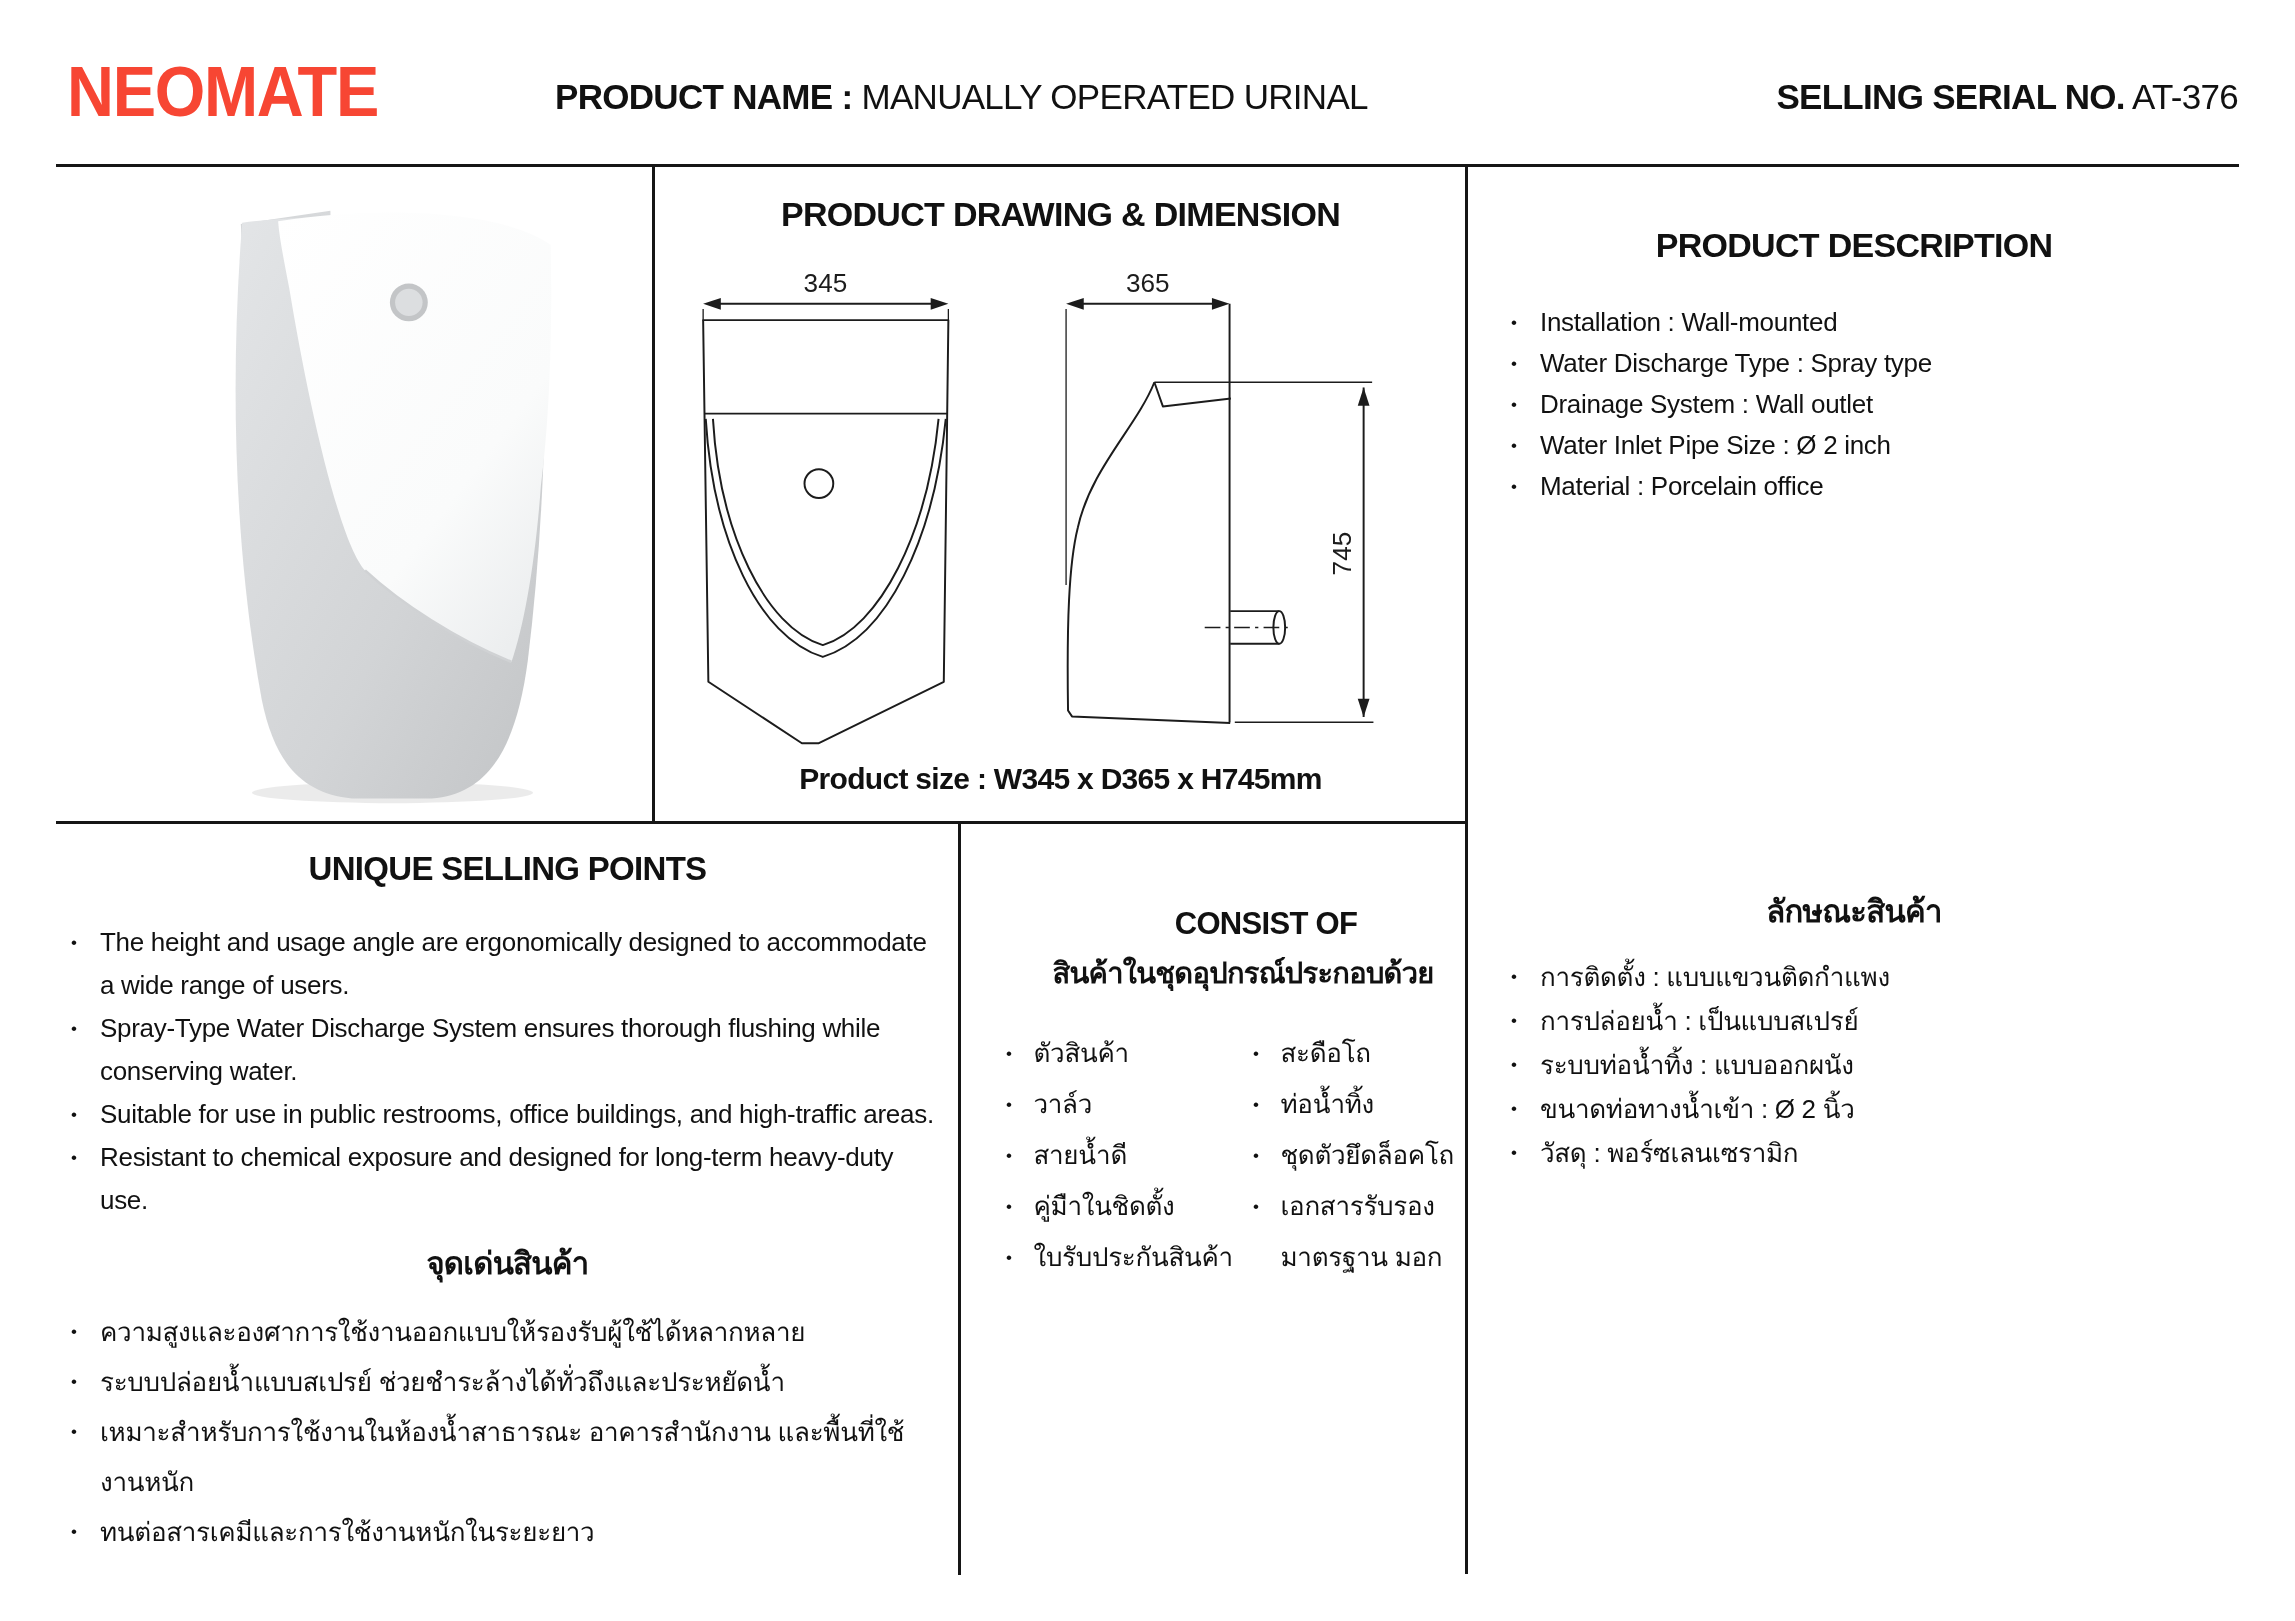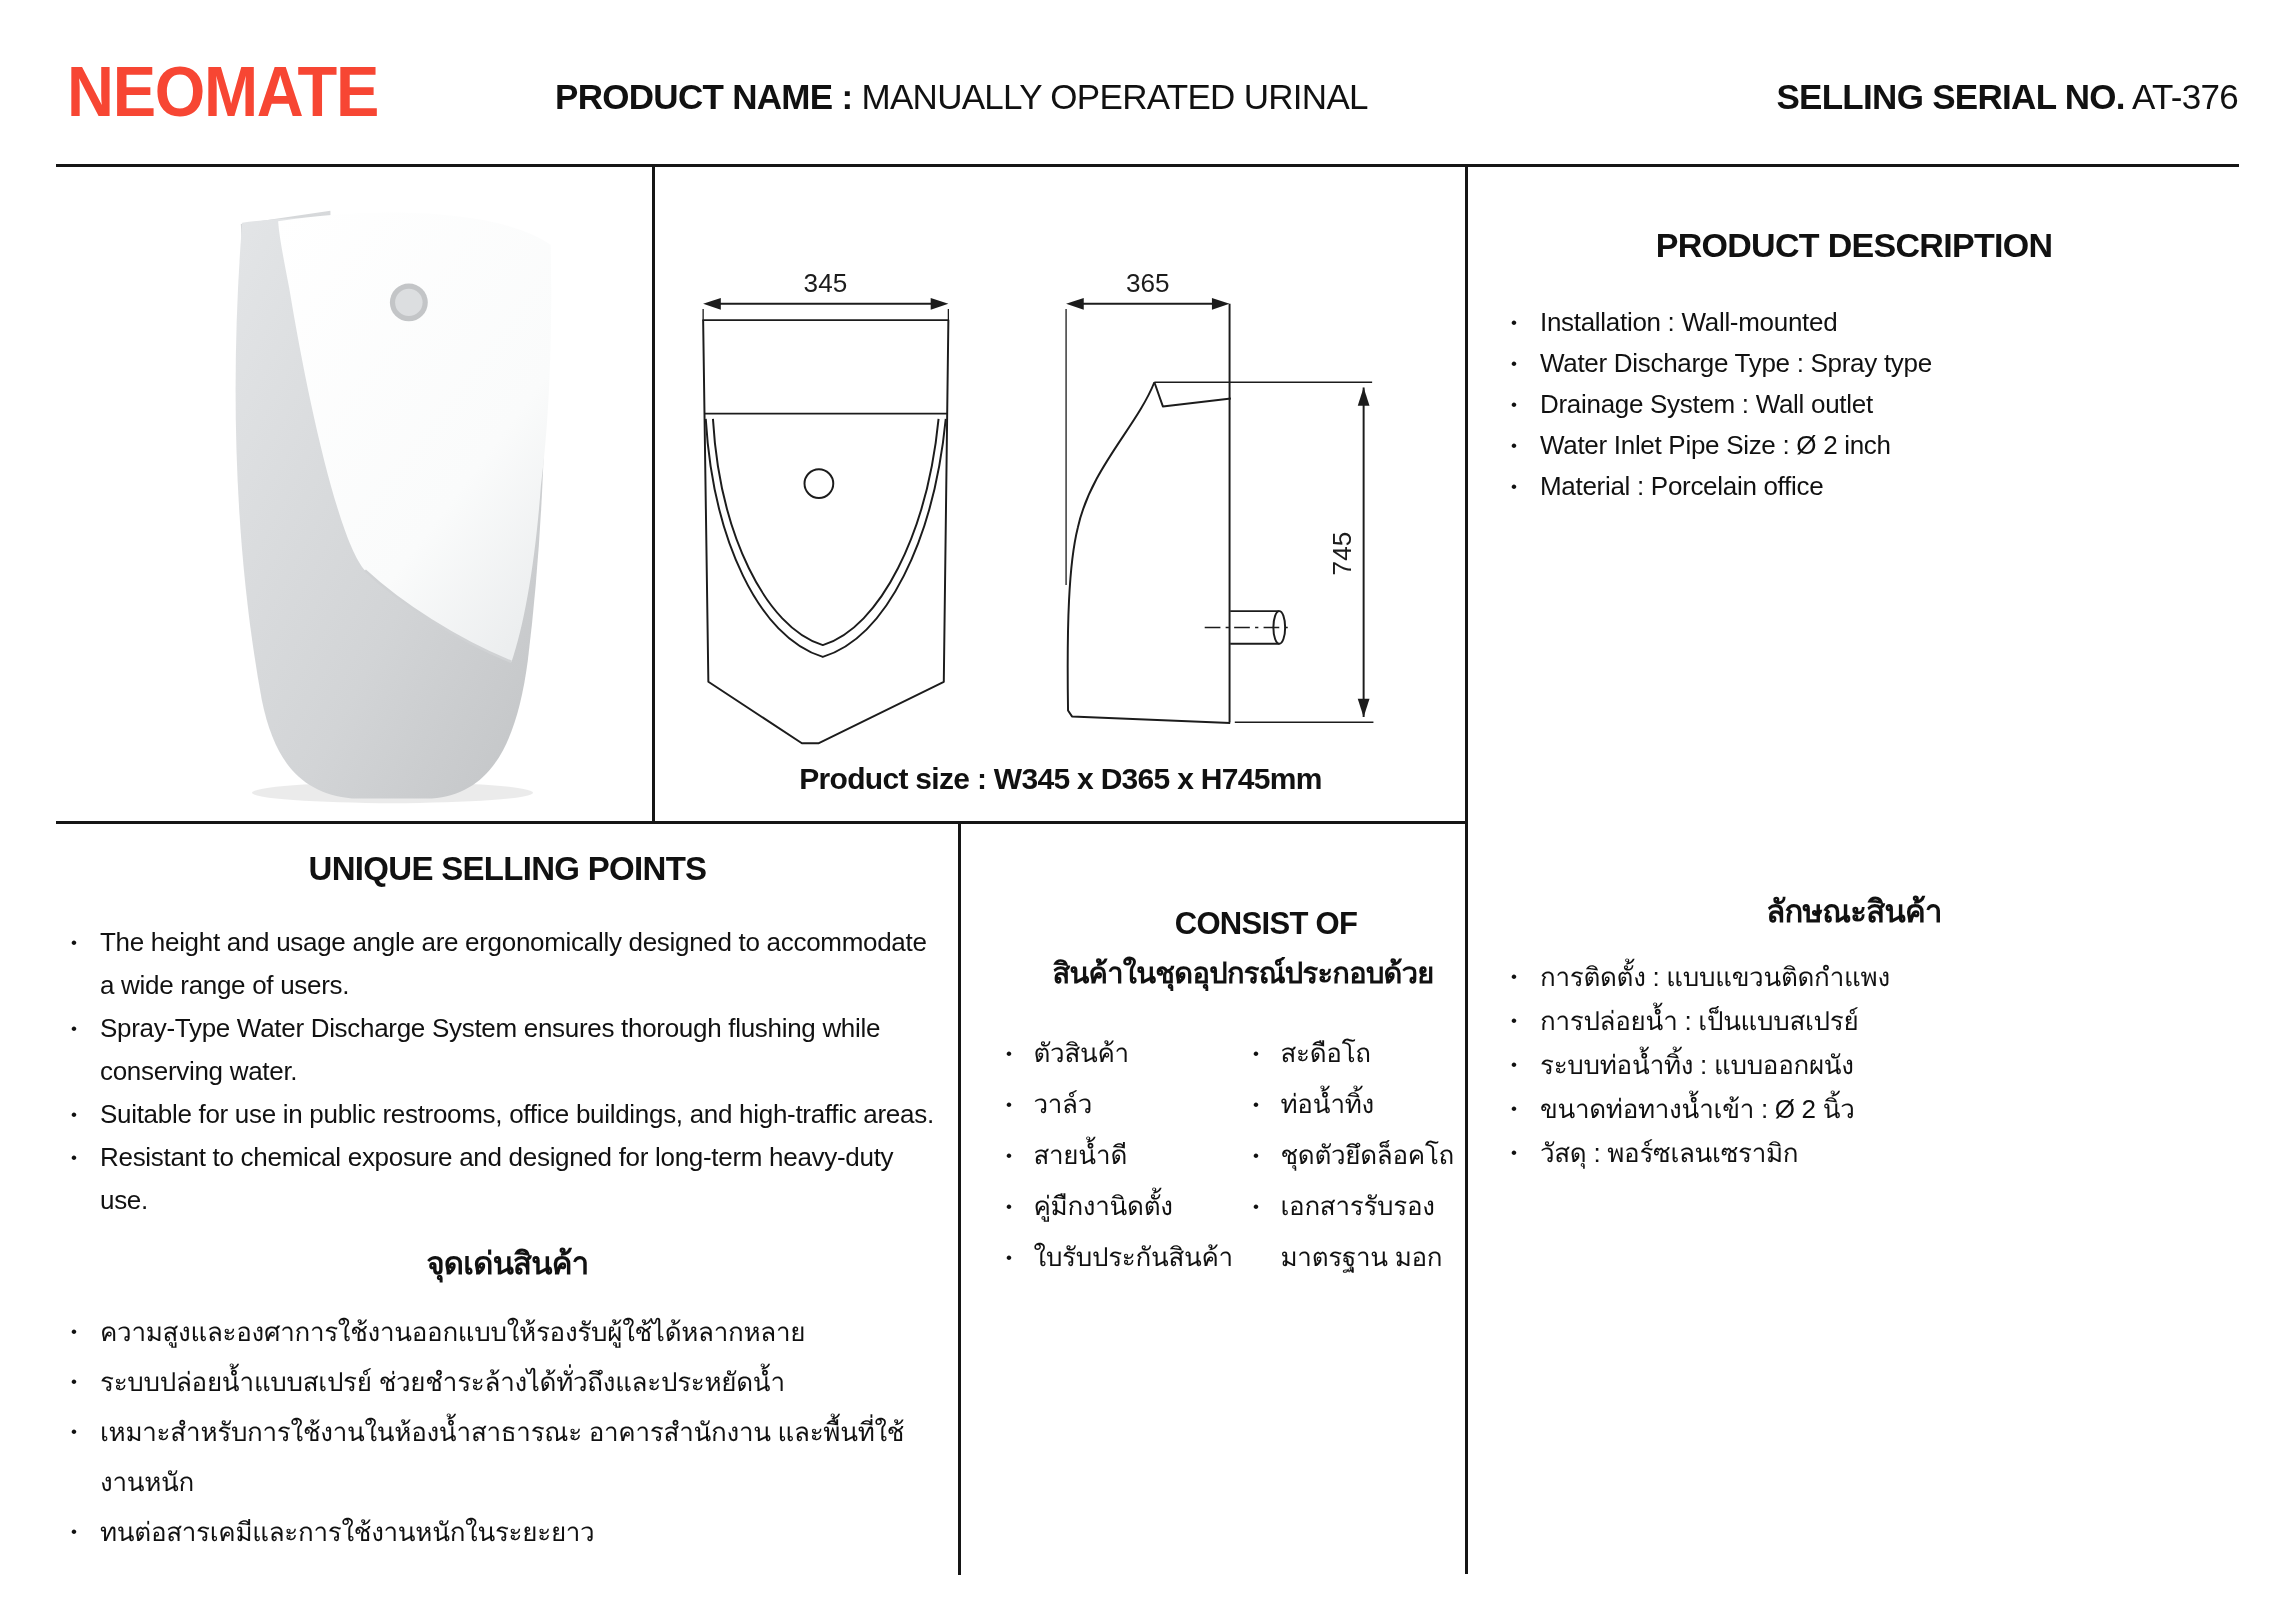--- a/index.html
+++ b/index.html
@@ -99,20 +99,21 @@
              C515,210 509,340 497,432
              C489,545 472,645 452,702
              C368,668 282,612 228,562
              C188,518 140,300 112,130
              C104,88 97,54 95,28 Z" fill="url(#gFront)"></path>
     <path d="M452,702 C368,668 282,612 228,562" fill="none" stroke="#d0d2d4" stroke-width="4"></path>
     <circle cx="295" cy="152" r="29" fill="#c3c5c7"></circle>
     <circle cx="295" cy="152" r="21" fill="#dcdee0"></circle>
   </svg>
 
+  <div class="abs sec-title t52" style="left:655px; top:195px; width:811px;">PRODUCT DRAWING &amp; DIMENSION</div>
 
   <svg class="abs" style="left:667px; top:258px;" width="772" height="497" viewBox="0 0 1180 760">
     <g stroke="#1c1c1c" stroke-width="3" fill="none" stroke-linejoin="round" stroke-linecap="butt">
 
       <g>
         <line x1="80" y1="70" x2="405" y2="70"></line>
         <line x1="55" y1="78" x2="55" y2="96" stroke-width="2"></line>
         <line x1="430" y1="78" x2="430" y2="96" stroke-width="2"></line>
         <path d="M55,95 L430,95 L423,648 L232,742 L206,742 L63,648 Z"></path>
         <line x1="57" y1="238" x2="428" y2="238"></line>
@@ -233,21 +234,21 @@
     <div class="b-row">
         <span class="dot">•</span>
         <span class="txt">วาล์ว</span>
       </div>
     <div class="b-row">
         <span class="dot">•</span>
         <span class="txt">สายน้ำดี</span>
       </div>
     <div class="b-row">
         <span class="dot">•</span>
-        <span class="txt">คู่มืกงานิดตั้ง</span>
+        <span class="txt">คู่มืาในชิดตั้ง</span>
       </div>
     <div class="b-row">
         <span class="dot">•</span>
         <span class="txt">ใบรับประกันสินค้า</span>
       </div>
   </div>
 
   <div class="abs rows consist-col" style="left:1253px; top:1028px;">
     <div class="b-row">
         <span class="dot">•</span>

